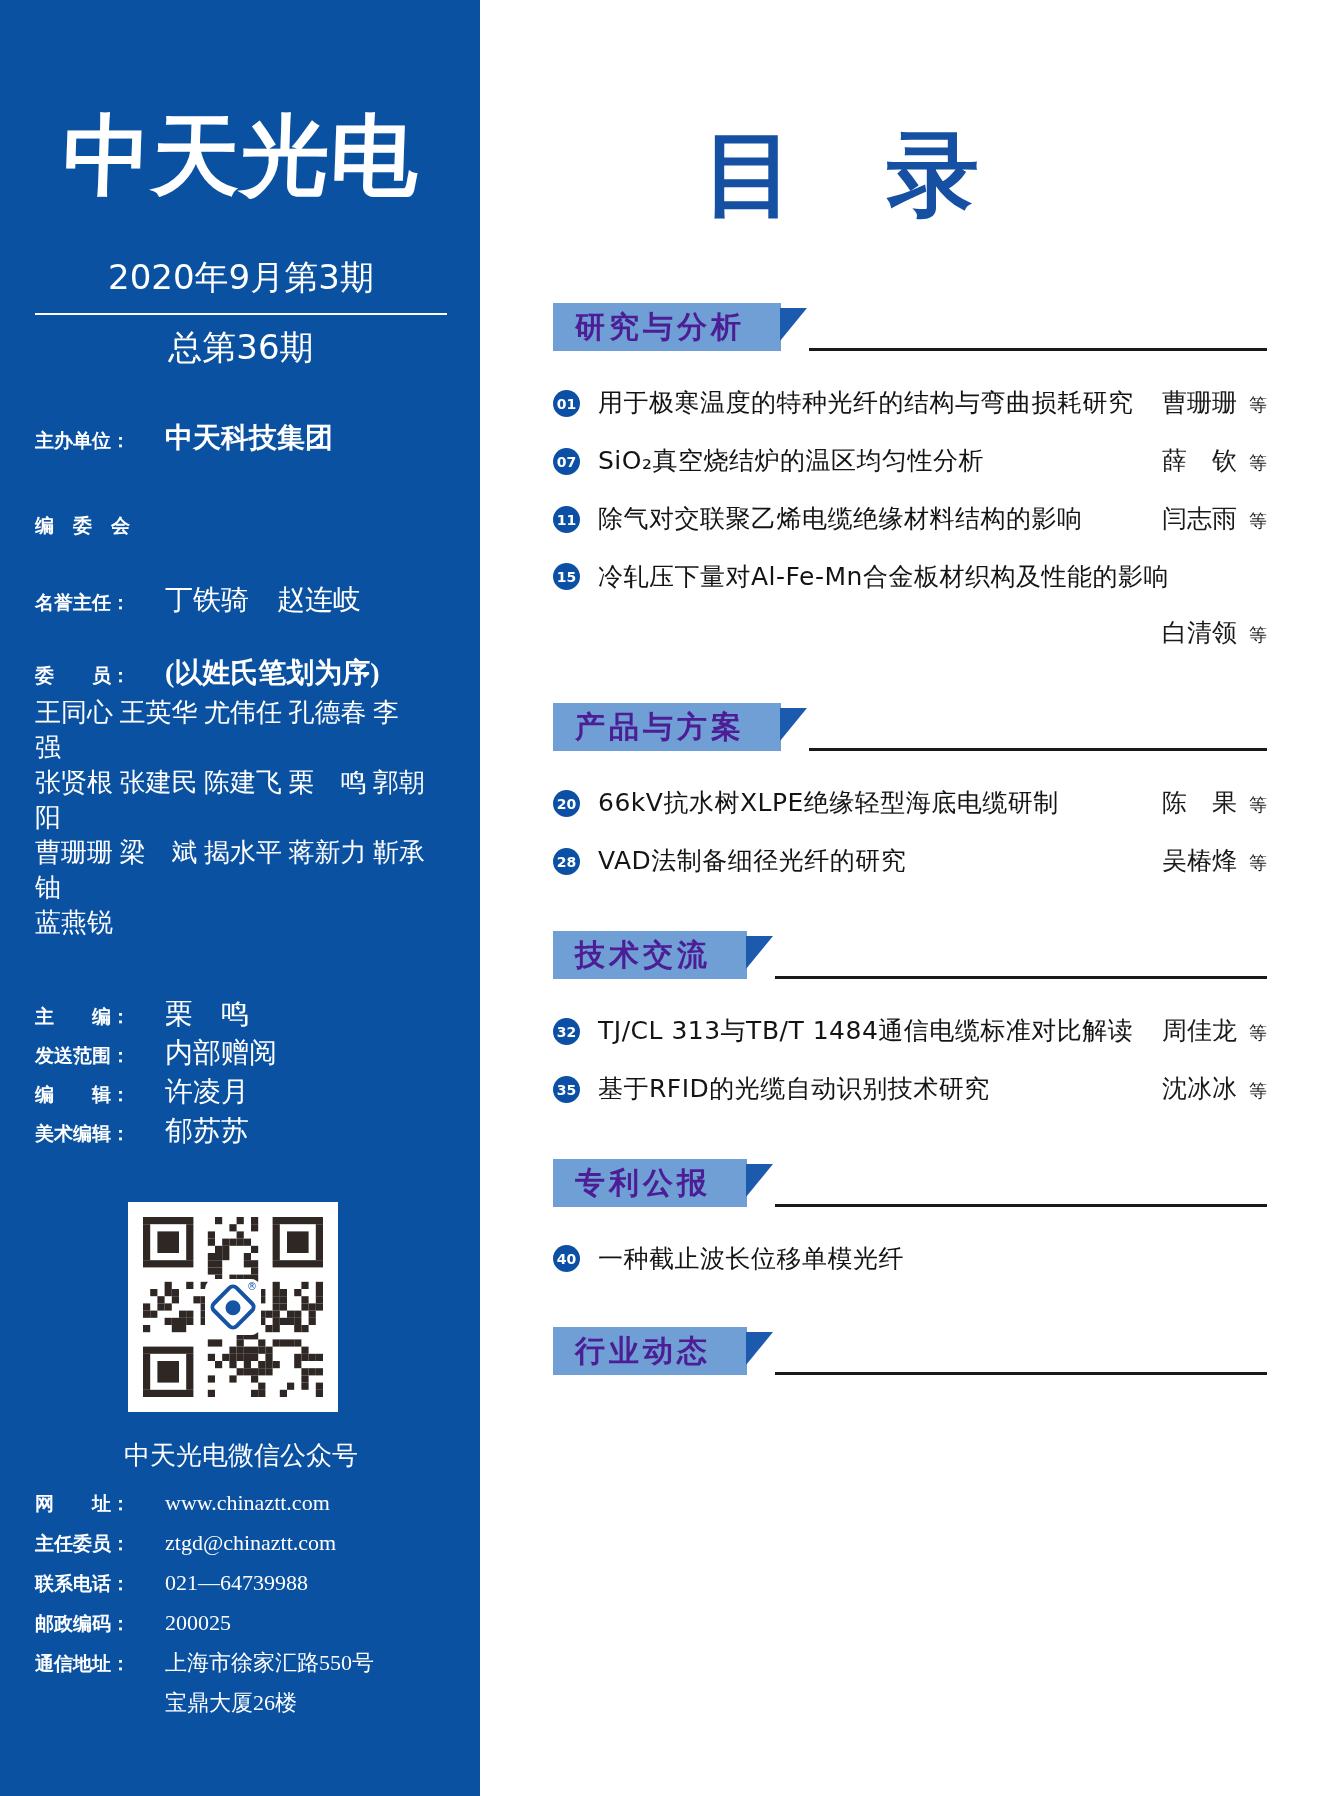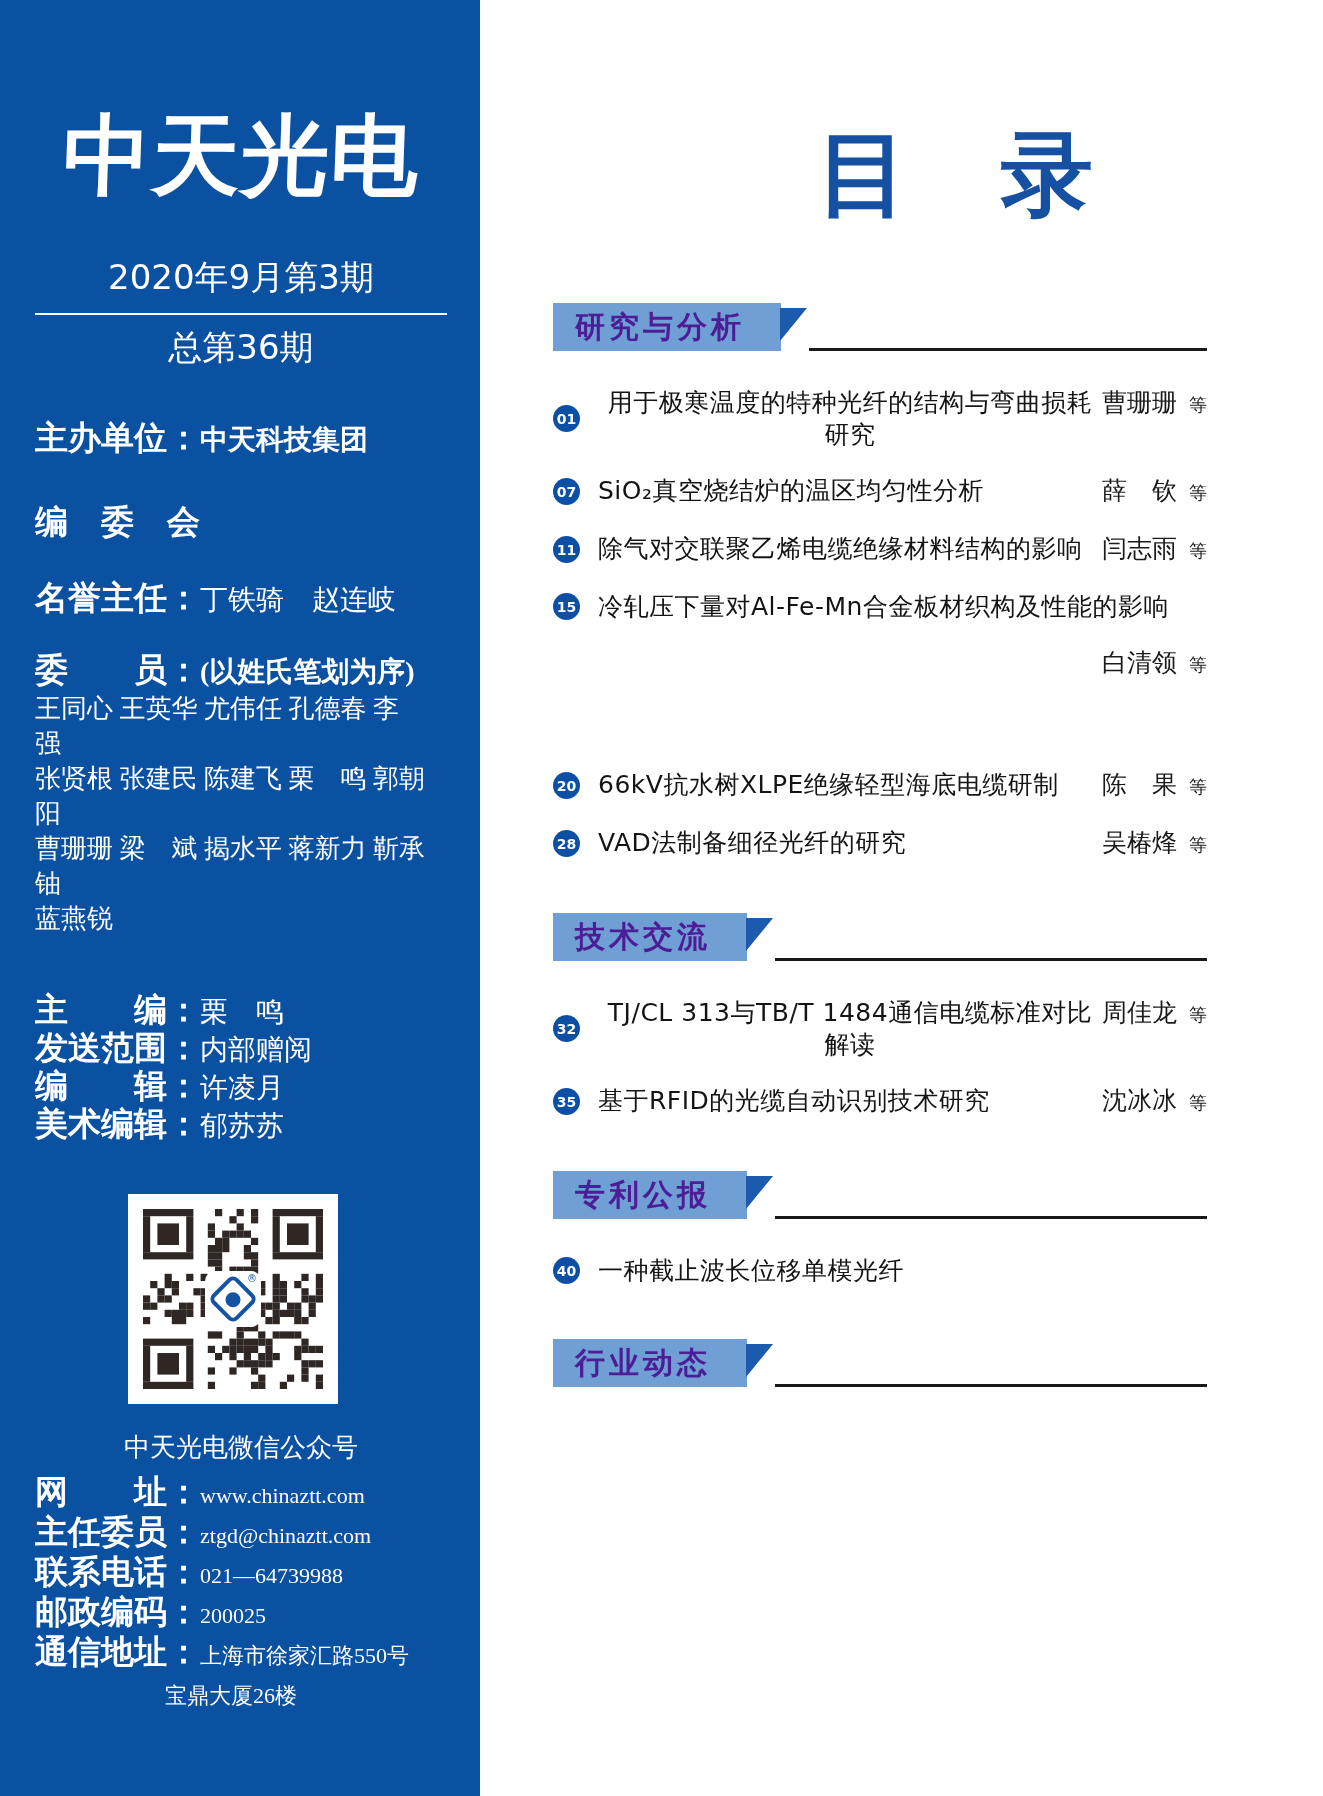--- a/index.html
+++ b/index.html
@@ -11,21 +11,21 @@
            color:#fff;box-sizing:border-box;padding:0 33px 0 35px;
            font-family:"Liberation Serif","DejaVu Serif",serif;}
   .logo{margin-top:98px;text-align:center;font-size:88px;font-weight:bold;line-height:1.35;
         letter-spacing:1px;transform:skewX(-2deg);white-space:nowrap;}
   .issue{margin-top:40px;text-align:center;font-size:34px;line-height:40px;
          font-family:"DejaVu Sans",sans-serif;font-weight:normal;}
   .divider{margin-top:16px;border-top:2px solid #ffffff;height:0;}
   .volume{margin-top:12px;text-align:center;font-size:34px;line-height:40px;
           font-family:"DejaVu Sans",sans-serif;}
   .srow{font-size:28px;line-height:38px;white-space:nowrap;}
-  .slabel{font-weight:bold;display:inline-block;min-width:130px;font-size:33px;}
+  .slabel{font-weight:bold;display:inline-block;min-width:130px;font-size:19px;}
   .svalue{font-weight:normal;}
   .svalue.bold{font-weight:bold;}
   .row-organizer{margin-top:52px;}
   .row-committee{margin-top:44px;}
   .row-honorary{margin-top:36px;}
   .row-director{margin-top:30px;}
   .row-members{margin-top:32px;}
   .members-list{font-size:26px;line-height:35px;font-weight:normal;}
   .staff{margin-top:56px;}
   .staff .srow{line-height:36px;}
@@ -40,21 +40,21 @@
   .qr-eye{width:15px;height:15px;border-radius:50%;background:#1553A5;border:3px solid #fff;}
   .qr-reg{position:absolute;top:2px;right:4px;font-size:10px;color:#1553A5;
           font-family:"DejaVu Sans",sans-serif;}
   .qr-caption{margin-top:26px;text-align:center;font-size:26px;line-height:36px;font-weight:normal;}
   .contact{margin-top:8px;}
   .contact .srow{line-height:37px;}
   .contact .svalue{font-size:22px;}
 
   
   .content{position:absolute;left:480px;top:0;right:0;bottom:0;box-sizing:border-box;
-           padding:0 116px 0 73px;text-align:center;}
+           padding:0 56px 0 73px;}
   .toc-title{margin:110px 0 0 0;padding-left:150px;font-size:92px;line-height:1.4;
              font-weight:bold;color:#1550A2;font-family:"DejaVu Serif","Liberation Serif",serif;
              white-space:nowrap;}
   .section{margin-top:52px;}
   .section.first{margin-top:64px;}
   .section-header{display:flex;align-items:flex-end;}
   .ribbon{position:relative;background:#6F9FD5;color:#4c1d95;font-weight:bold;font-size:30px;
           line-height:32px;padding:8px 36px 8px 22px;letter-spacing:4px;white-space:nowrap;}
   .fold{position:absolute;right:-26px;top:5px;width:0;height:0;
         border-left:27px solid #1C5AAE;border-bottom:33px solid transparent;}
@@ -324,20 +324,24 @@
               <span class="ititle">冷轧压下量对Al-Fe-Mn合金板材织构及性能的影响</span>
               <span class="ispacer"></span>
             </div>
             <div class="author-line">
               <span class="iauthor">白清领</span>
               <span class="ideng">等</span>
             </div>
           </div>
         </section>
         <section class="section">
+          <div class="section-header">
+            <div class="ribbon">产品与方案<span class="fold"></span></div>
+            <div class="rule"></div>
+          </div>
           <div class="items">
             <div class="item">
               <span class="pagenum">20</span>
               <span class="ititle">66kV抗水树XLPE绝缘轻型海底电缆研制</span>
               <span class="ispacer"></span>
               <span class="iauthor">陈　果</span>
               <span class="ideng">等</span>
             </div>
             <div class="item">
               <span class="pagenum">28</span>

